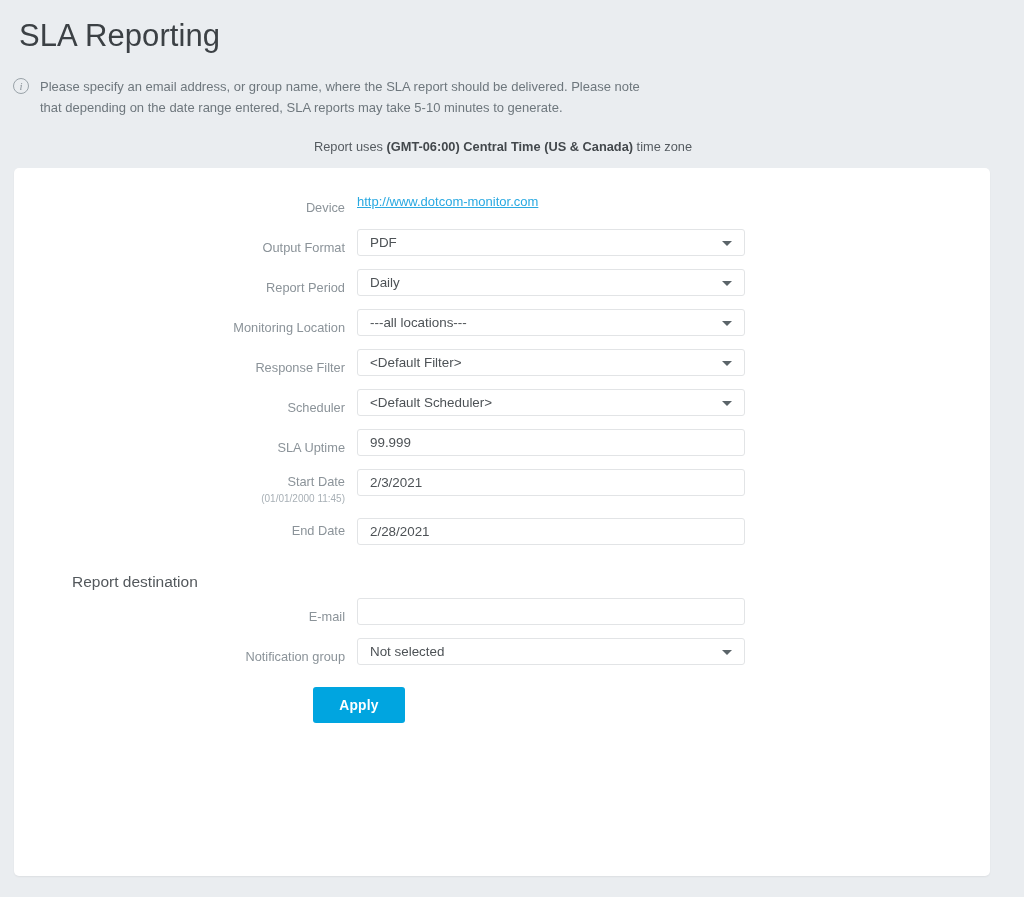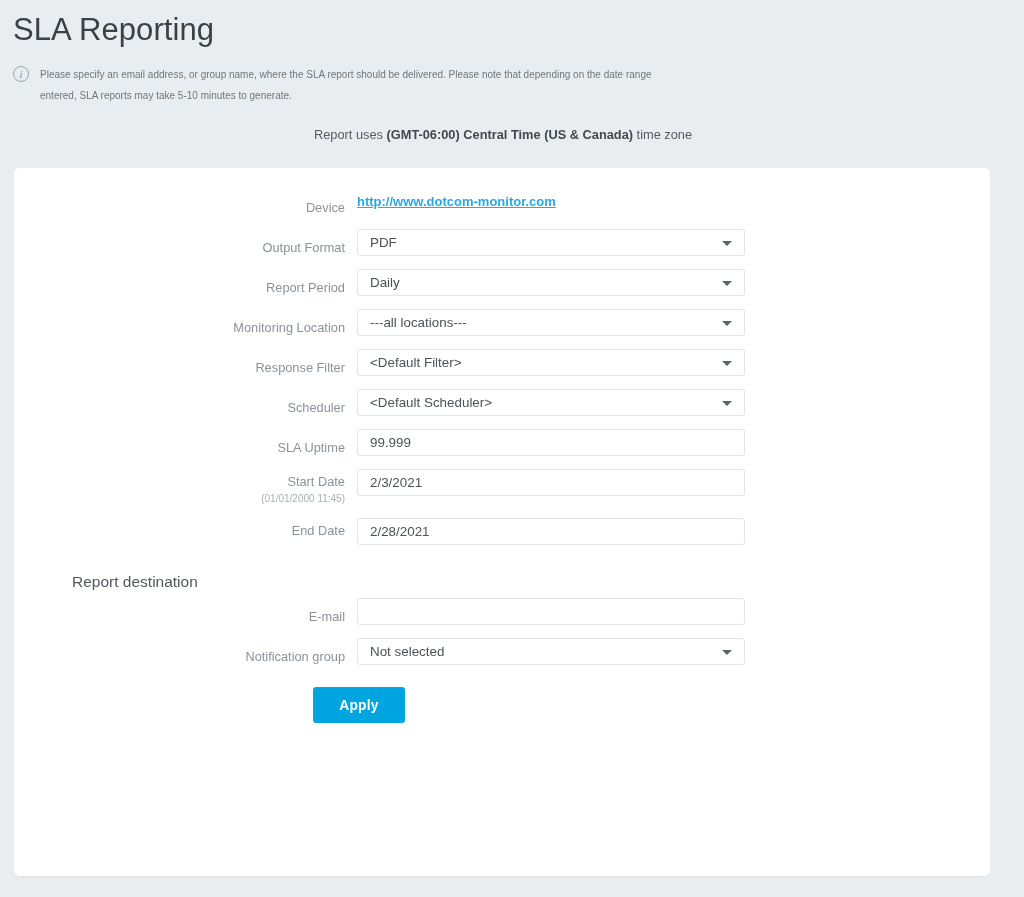--- a/index.html
+++ b/index.html
@@ -10,21 +10,21 @@
     background: #eaedf0;
     font-family: "Liberation Sans", sans-serif;
     color: #44494d;
     overflow: hidden;
   }
 
   .page-title {
     font-size: 31px;
     font-weight: 400;
     color: #3c4145;
-    margin: 2px;
+    margin: 8px;
     padding: 10px 0 0 11px;
     letter-spacing: 0.1px;
   }
 
   .info-row {
     display: flex;
     align-items: flex-start;
     padding: 14px 0 0 13px;
     max-width: 700px;
   }
@@ -37,21 +37,21 @@
     font-size: 11px;
     line-height: 14px;
     text-align: center;
     font-family: "Liberation Serif", serif;
     font-style: italic;
     flex: 0 0 auto;
     margin-top: 2px;
   }
   .info-text {
     margin-left: 11px;
-    font-size: 10px;
+    font-size: 13px;
     line-height: 21px;
     color: #6e777d;
     max-width: 615px;
   }
 
   .tz-line {
     text-align: center;
     font-size: 12.8px;
     color: #555b60;
     margin-top: 21px;
@@ -124,21 +124,21 @@
     width: 0; height: 0;
     margin-top: -2px;
     border-left: 5px solid transparent;
     border-right: 5px solid transparent;
     border-top: 5px solid #5b6469;
   }
 
   .device-value {
     padding-top: 5px;
     font-size: 13px;
-    font-weight: bold;
+    font-weight: normal;
     color: #29a9e1;
     line-height: 20px;
   }
   .device-row .label { padding-top: 6px; }
 
   .section-heading {
     font-size: 15.5px;
     color: #53585c;
     padding: 16px 0 7px 58px;
     font-weight: 400;

